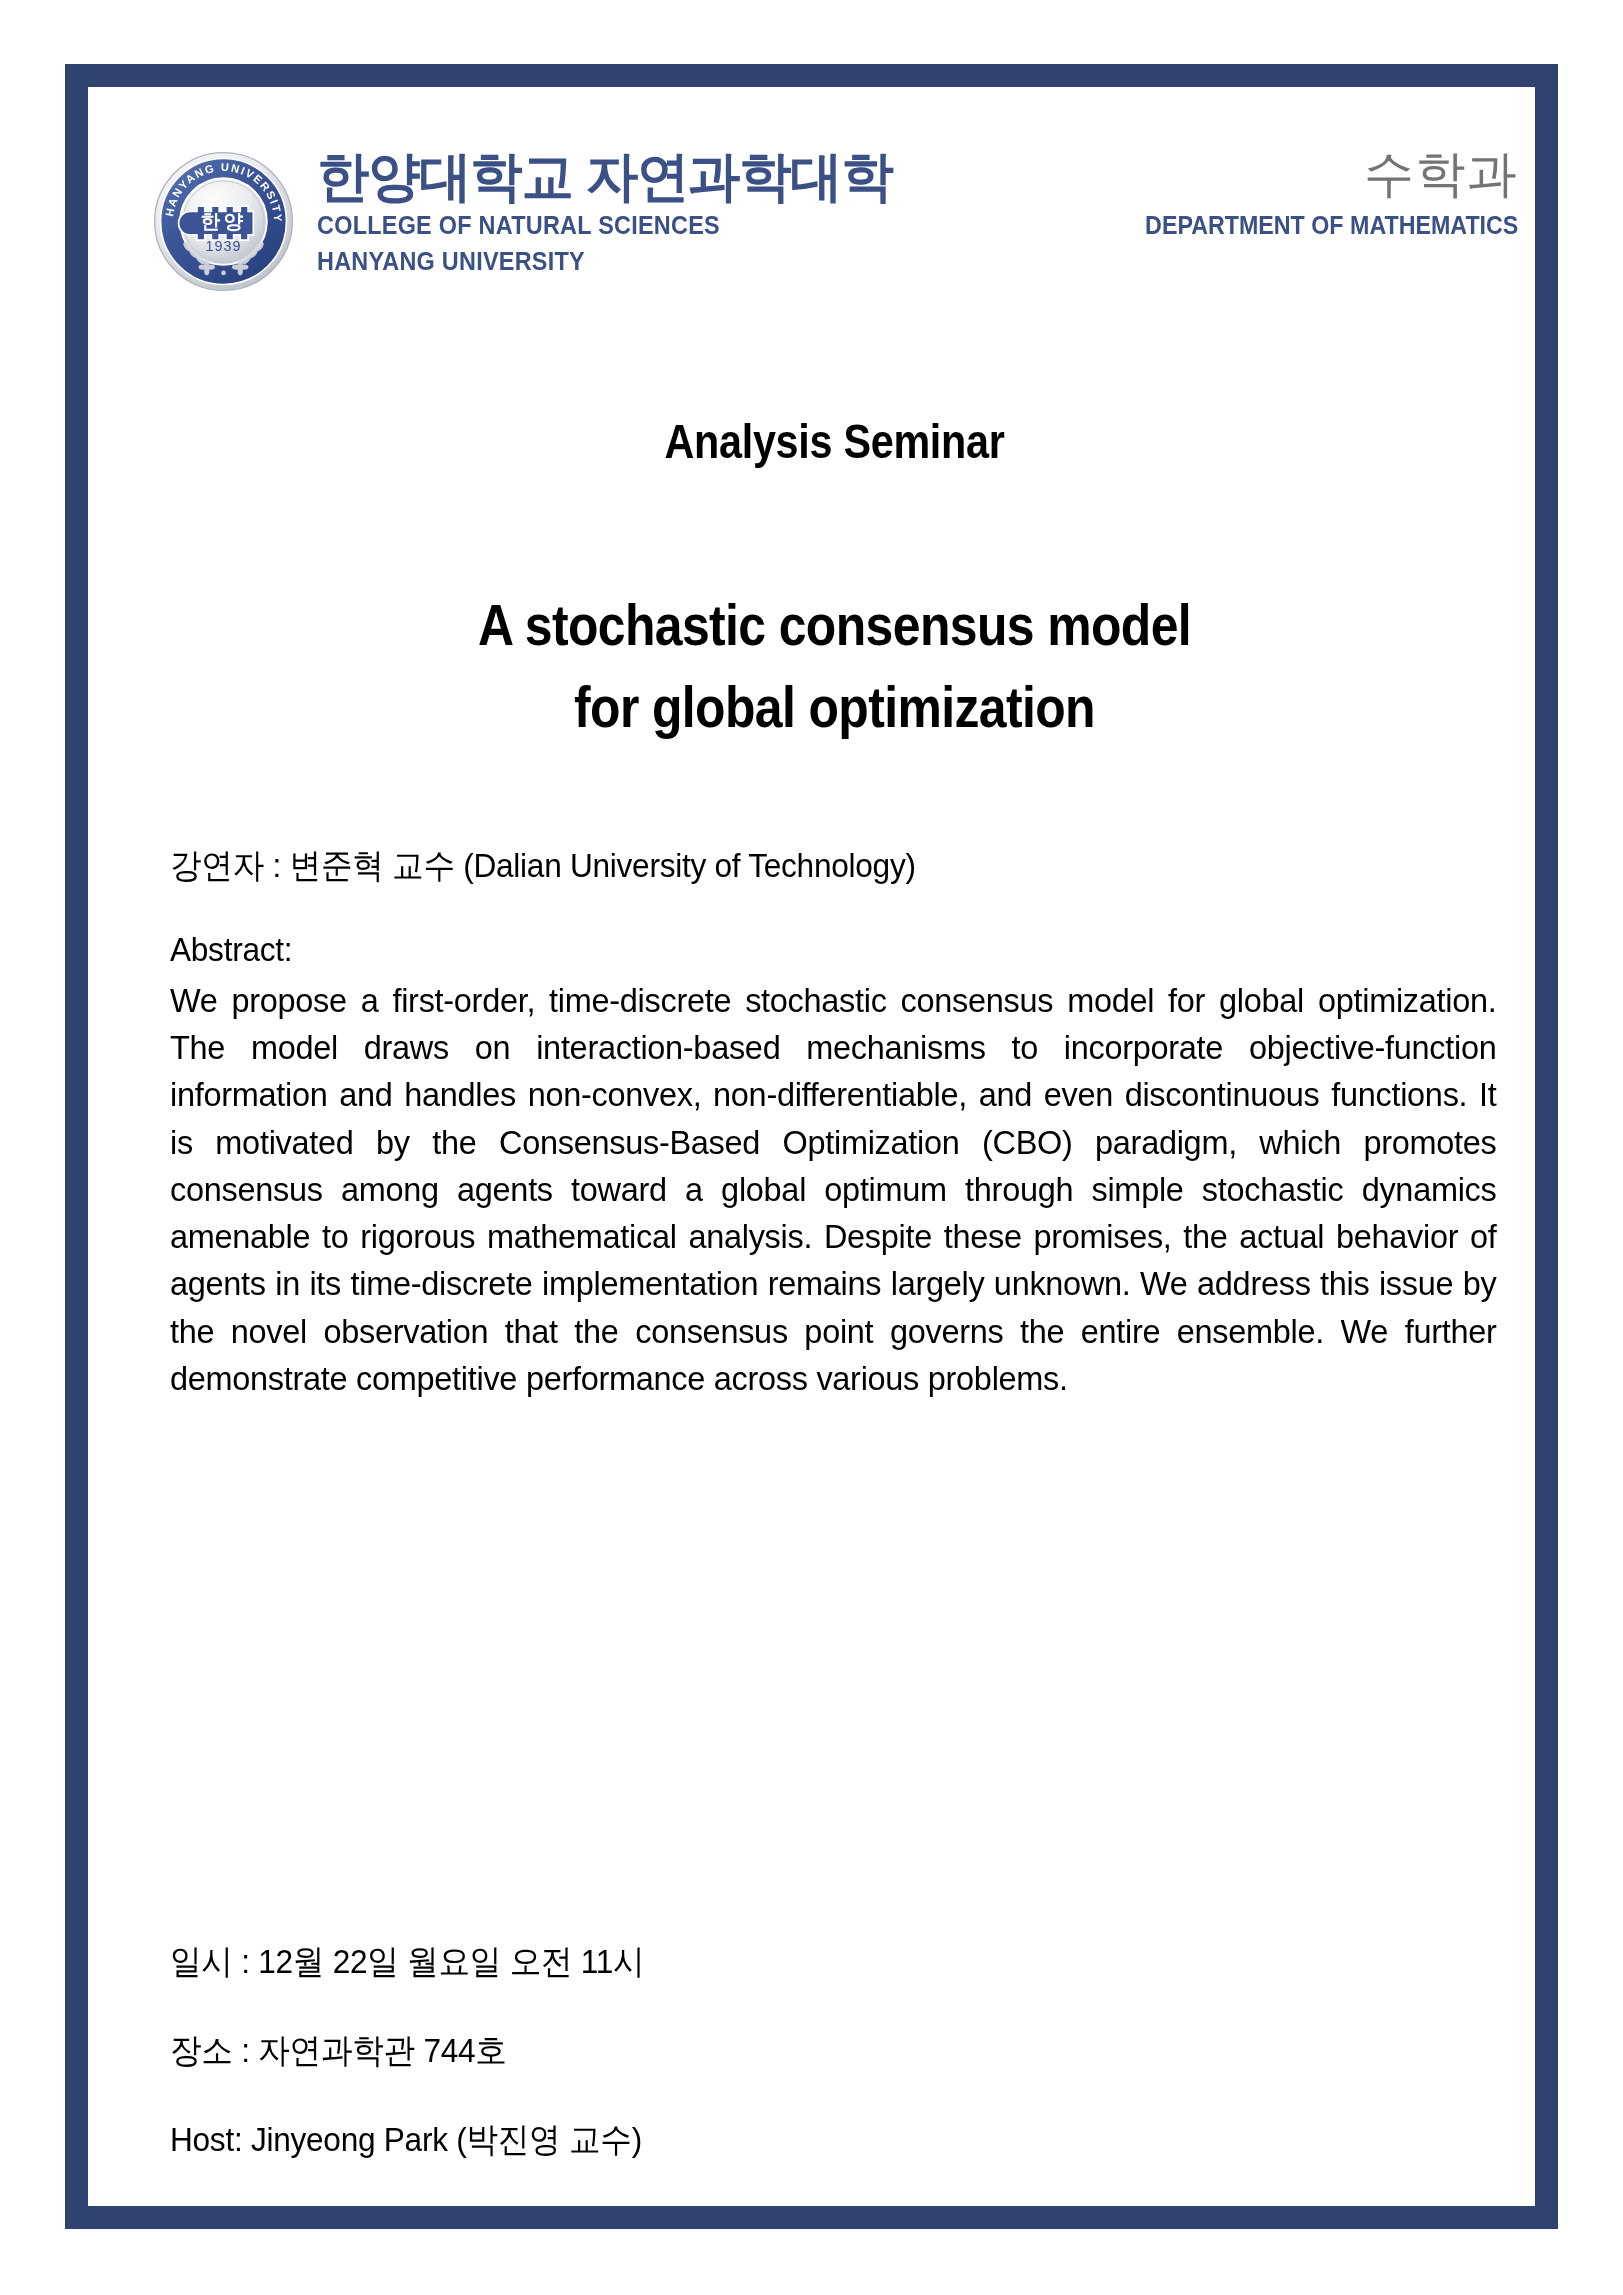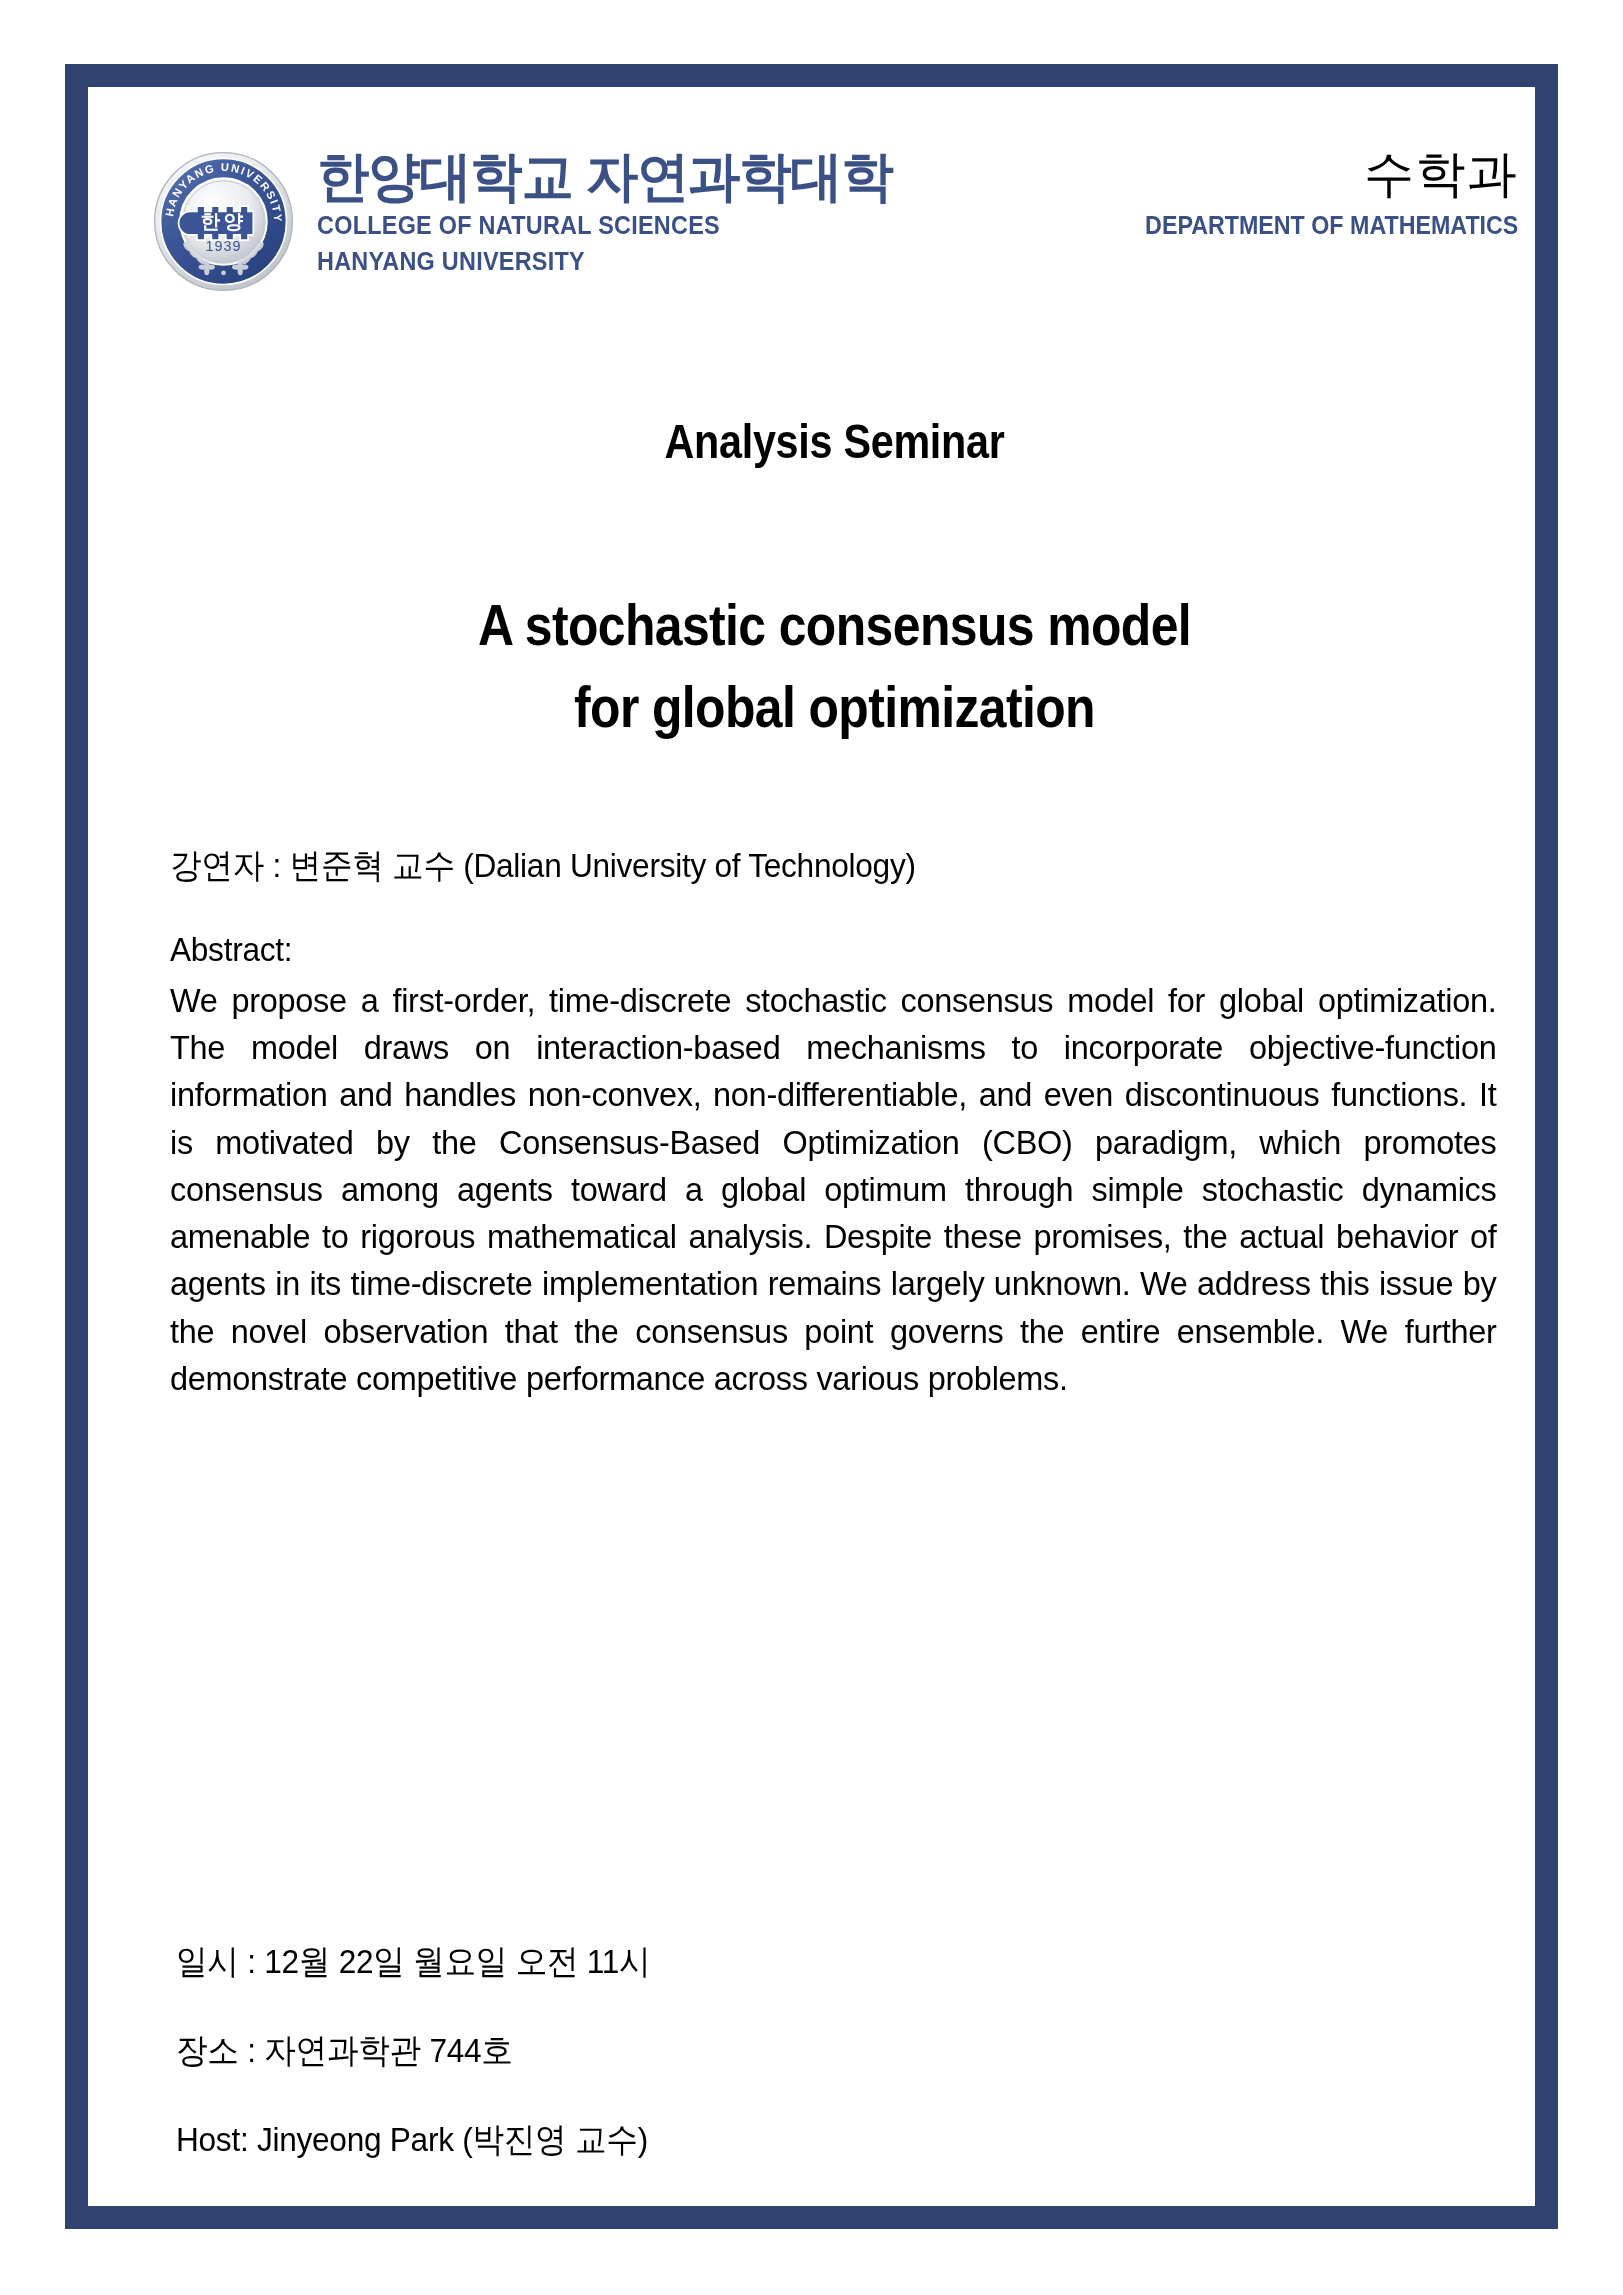--- a/index.html
+++ b/index.html
@@ -88,21 +88,21 @@
     position: absolute;
     right: 0px;
     top: 1.3px;
     text-align: right;
   }
 
   .hdr-ko-right {
     font-family: "Liberation Sans", "DejaVu Sans", sans-serif;
     font-size: 50px;
     font-weight: 400;
-    color: #000000;
+    color: #737373;
     letter-spacing: 1.3px;
     line-height: 1.1;
     white-space: nowrap;
   }
 
   .hdr-en-right {
     font-family: "Liberation Sans", "DejaVu Sans", sans-serif;
     font-size: 25px;
     font-weight: 700;
     color: #3b5186;
@@ -183,21 +183,20 @@
     transform-origin: left top;
     width: 1389px;
   }
 
   
   #footer-block {
     position: absolute;
     left: 82px;
     top: 1852px;
     width: 1329px;
-    margin-left: 6px;
   }
 
   .footer-line {
     font-size: 34px;
     font-weight: 400;
     color: #000000;
     letter-spacing: -0.3px;
     white-space: nowrap;
     transform: scaleX(0.93);
     transform-origin: left center;

